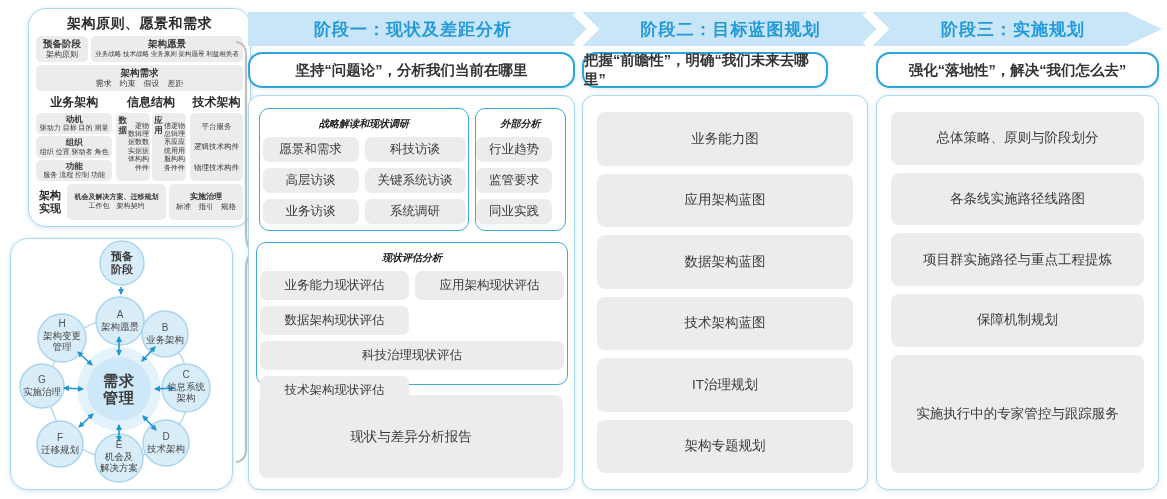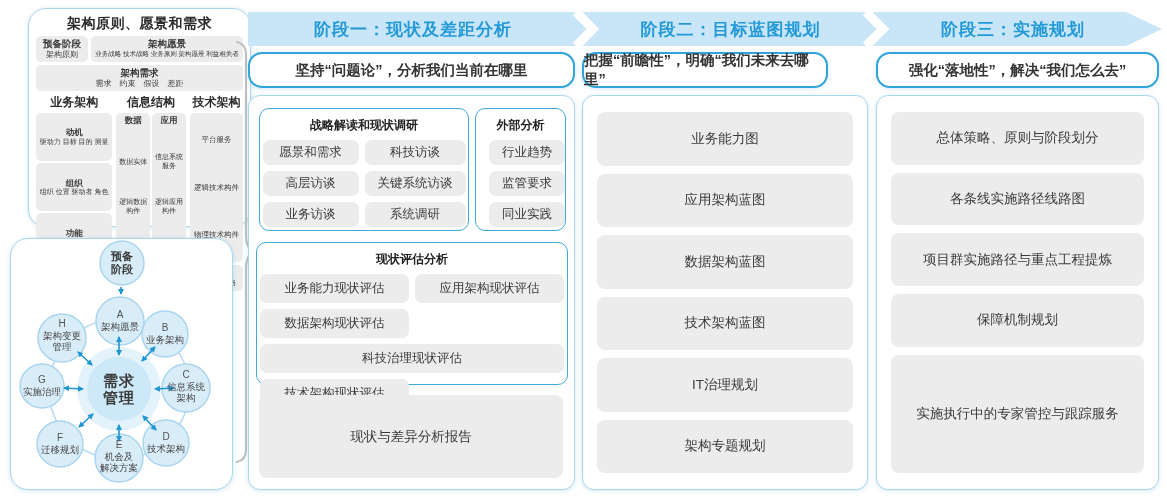--- a/index.html
+++ b/index.html
@@ -37,21 +37,21 @@
   .lt-cols{display:flex;gap:4px;flex:1;}
   .lt-col{display:flex;flex-direction:column;gap:2px;}
   .lt-col-h{font-weight:bold;font-size:12px;text-align:center;color:#2b2b2b;}
   .col-biz{flex:1.15;}
   .col-info{flex:1.05;}
   .col-tech{flex:.8;}
   .col-biz .gbox{flex:1;padding:1px 0;display:flex;flex-direction:column;justify-content:center;}
   .col-biz .bx-t{font-size:8.5px;}
   .col-biz .bx-s{font-size:7px;}
   .info-pair{display:flex;gap:2px;flex:1;}
-  .info-pair .gbox{flex:1;padding:2px 1px;display:flex;flex-direction:column;gap:28px;}
+  .info-pair .gbox{flex:1;padding:2px 1px;display:flex;flex-direction:row;}
   .info-pair .bx-t{font-size:8.5px;}
   .mini{font-size:7px;line-height:1.2;flex:1;display:flex;align-items:center;justify-content:center;}
   .col-tech .gbox{flex:1;padding:3px 1px;display:flex;flex-direction:column;}
   .col-tech .mini{font-size:7.5px;}
   .lt-row4{display:flex;gap:3px;height:36px;align-items:stretch;}
   .lt-impl-label{width:28px;font-weight:bold;font-size:11px;color:#2b2b2b;display:flex;align-items:center;justify-content:center;text-align:center;line-height:1.2;}
   .impl-box1{flex:1.35;padding:1px 2px;display:flex;flex-direction:column;justify-content:center;}
   .impl-box1 .bx-t{font-size:7px;}
   .impl-box1 .bx-s{font-size:7px;}
   .impl-box2{flex:1;padding:1px 2px;display:flex;flex-direction:column;justify-content:center;}
@@ -72,24 +72,24 @@
   #band-svg{left:248px;top:12px;}
   .band-title{position:absolute;top:12px;height:34px;display:flex;align-items:center;justify-content:center;
     font-weight:bold;font-size:17px;color:#2499d8;letter-spacing:1px;}
   .subtitle{
     position:absolute;top:52px;height:36px;background:#fff;border:2px solid #2ea4dc;border-radius:14px;
     display:flex;align-items:center;justify-content:center;font-weight:bold;font-size:14.5px;color:#333;
     box-sizing:border-box;box-shadow:0 1px 4px rgba(120,180,220,.3);
   }
   
   .bluebox{position:absolute;border:1.5px solid #41a8da;border-radius:10px;background:#fff;box-sizing:border-box;}
-  .bluebox-title{font-weight:bold;font-size:12px;text-align:center;color:#222;margin:8px 0 6px 0;}
+  .bluebox-title{font-weight:bold;font-size:10px;text-align:center;color:#222;margin:8px 0 6px 0;font-style:italic;}
   .grid2{display:grid;grid-template-columns:96px 101px;gap:6px;justify-content:center;}
   .grid2 .item{height:25px;font-size:12.5px;}
-  .stack3{display:flex;flex-direction:column;gap:6px;align-items:flex-end;}
+  .stack3{display:flex;flex-direction:column;gap:6px;align-items:flex-start;}
   .stack3 .item{width:76px;height:25px;font-size:12.5px;}
   .grid2b{display:grid;grid-template-columns:149px 149px;gap:6px;justify-content:center;}
   .grid2b .item{height:29px;font-size:12.5px;}
   .grid2b .span2{grid-column:1 / span 2;}
   #report-box{position:absolute;left:10px;top:299px;width:304px;height:83px;border-radius:8px;font-size:13.5px;}
   
   .phase-list{display:flex;flex-direction:column;gap:8px;padding:16px 14px;height:100%;box-sizing:border-box;}
   .phase-list .item{flex:1;font-size:13.5px;border-radius:8px;}
   .phase-list .item.tall{flex:2.25;}
 </style>

